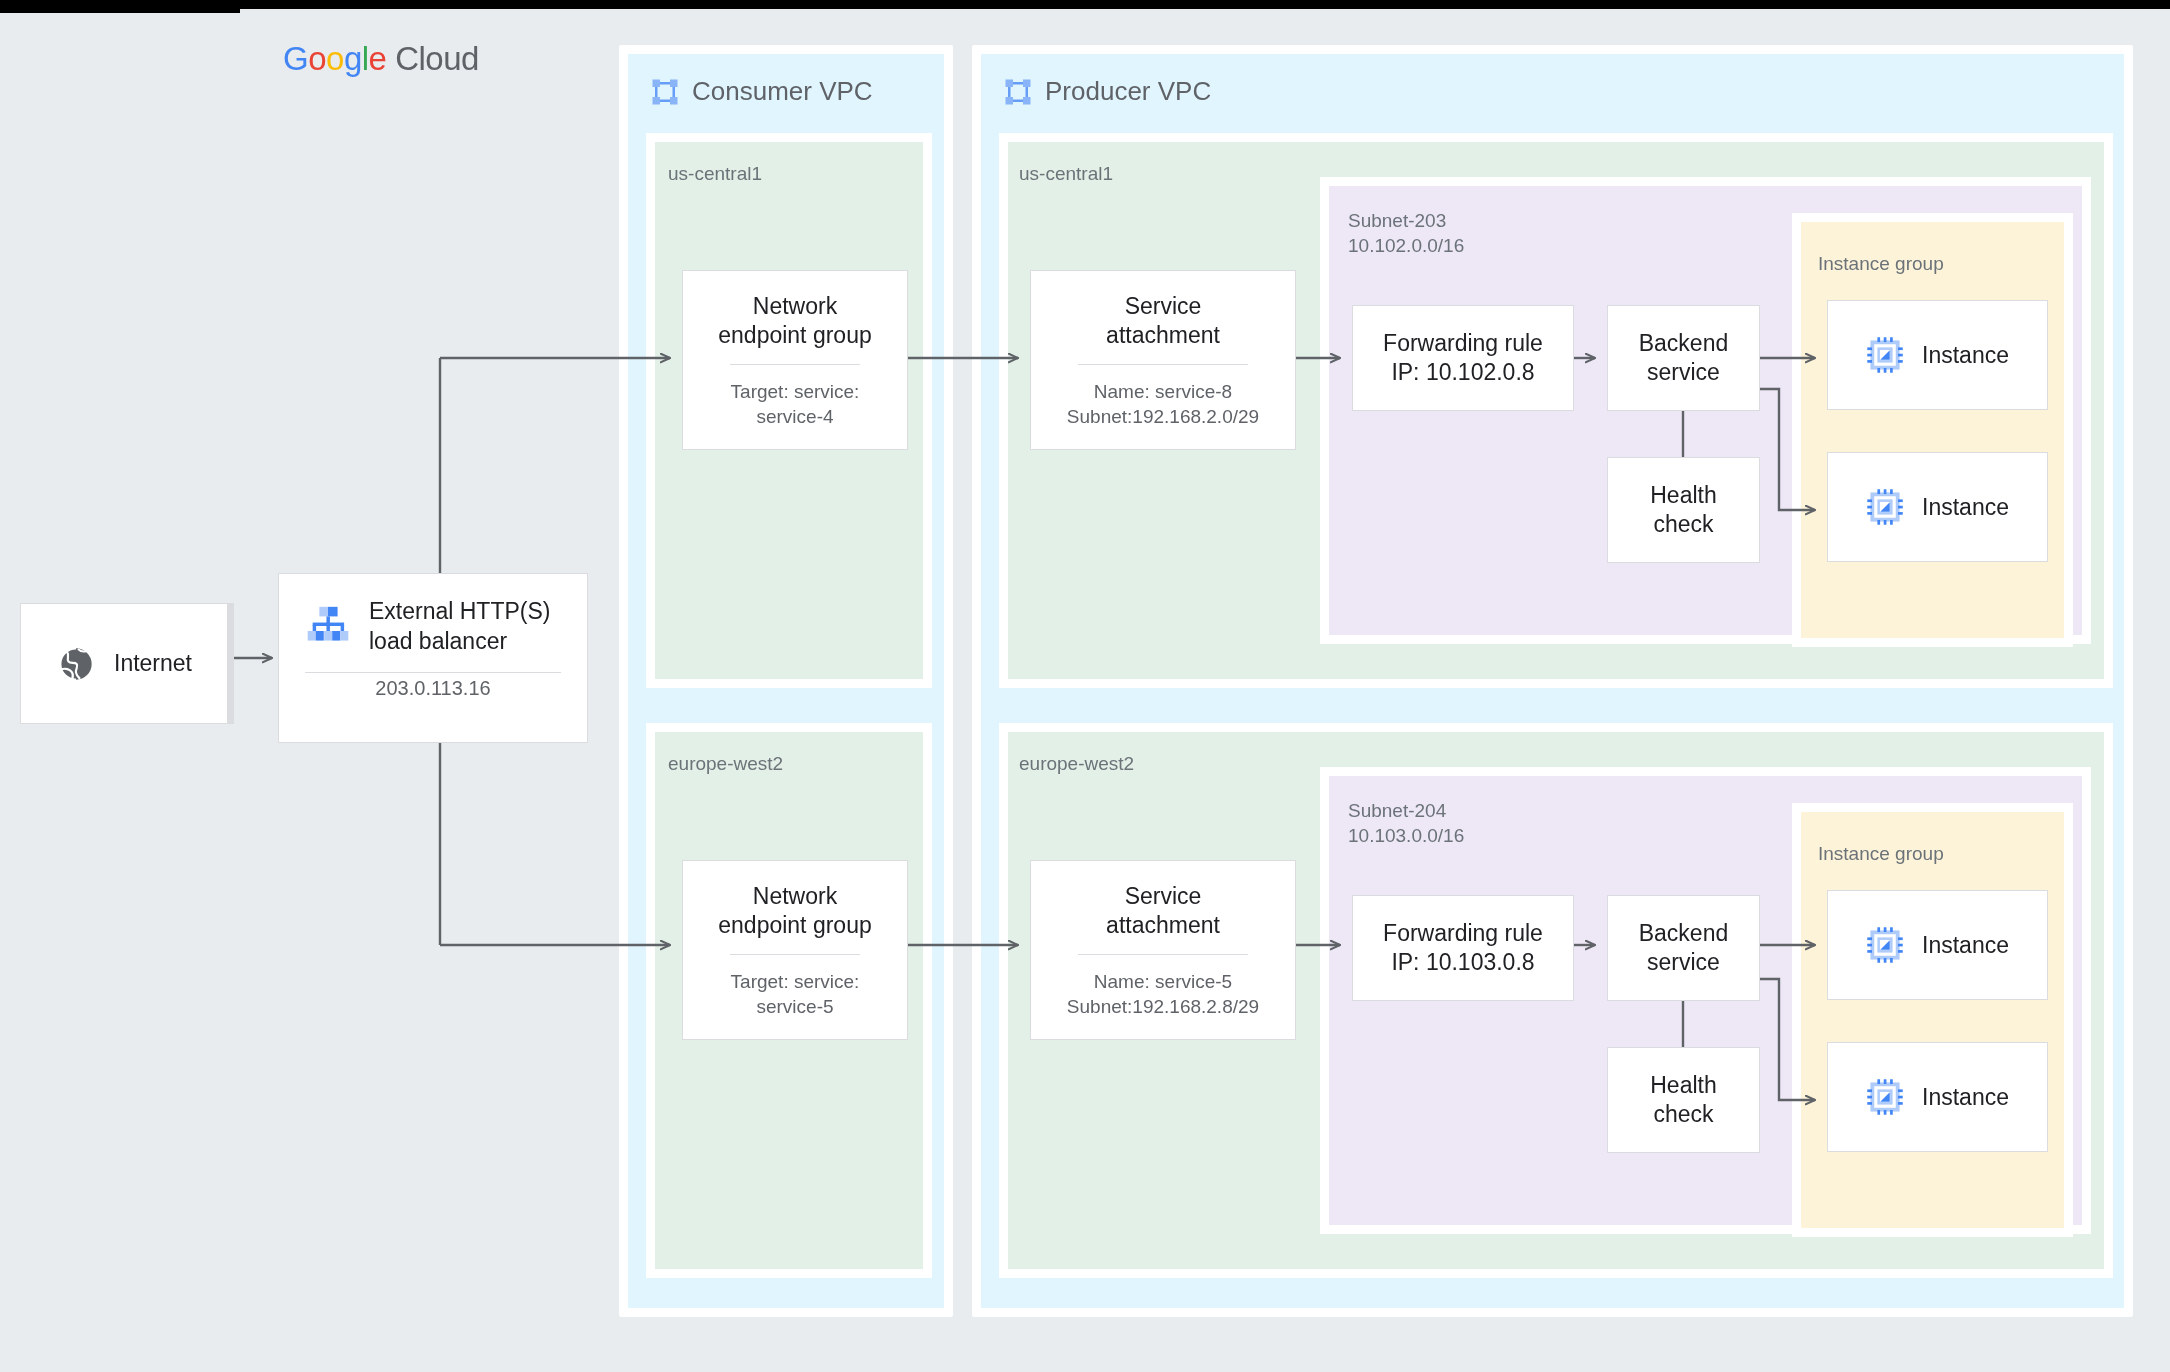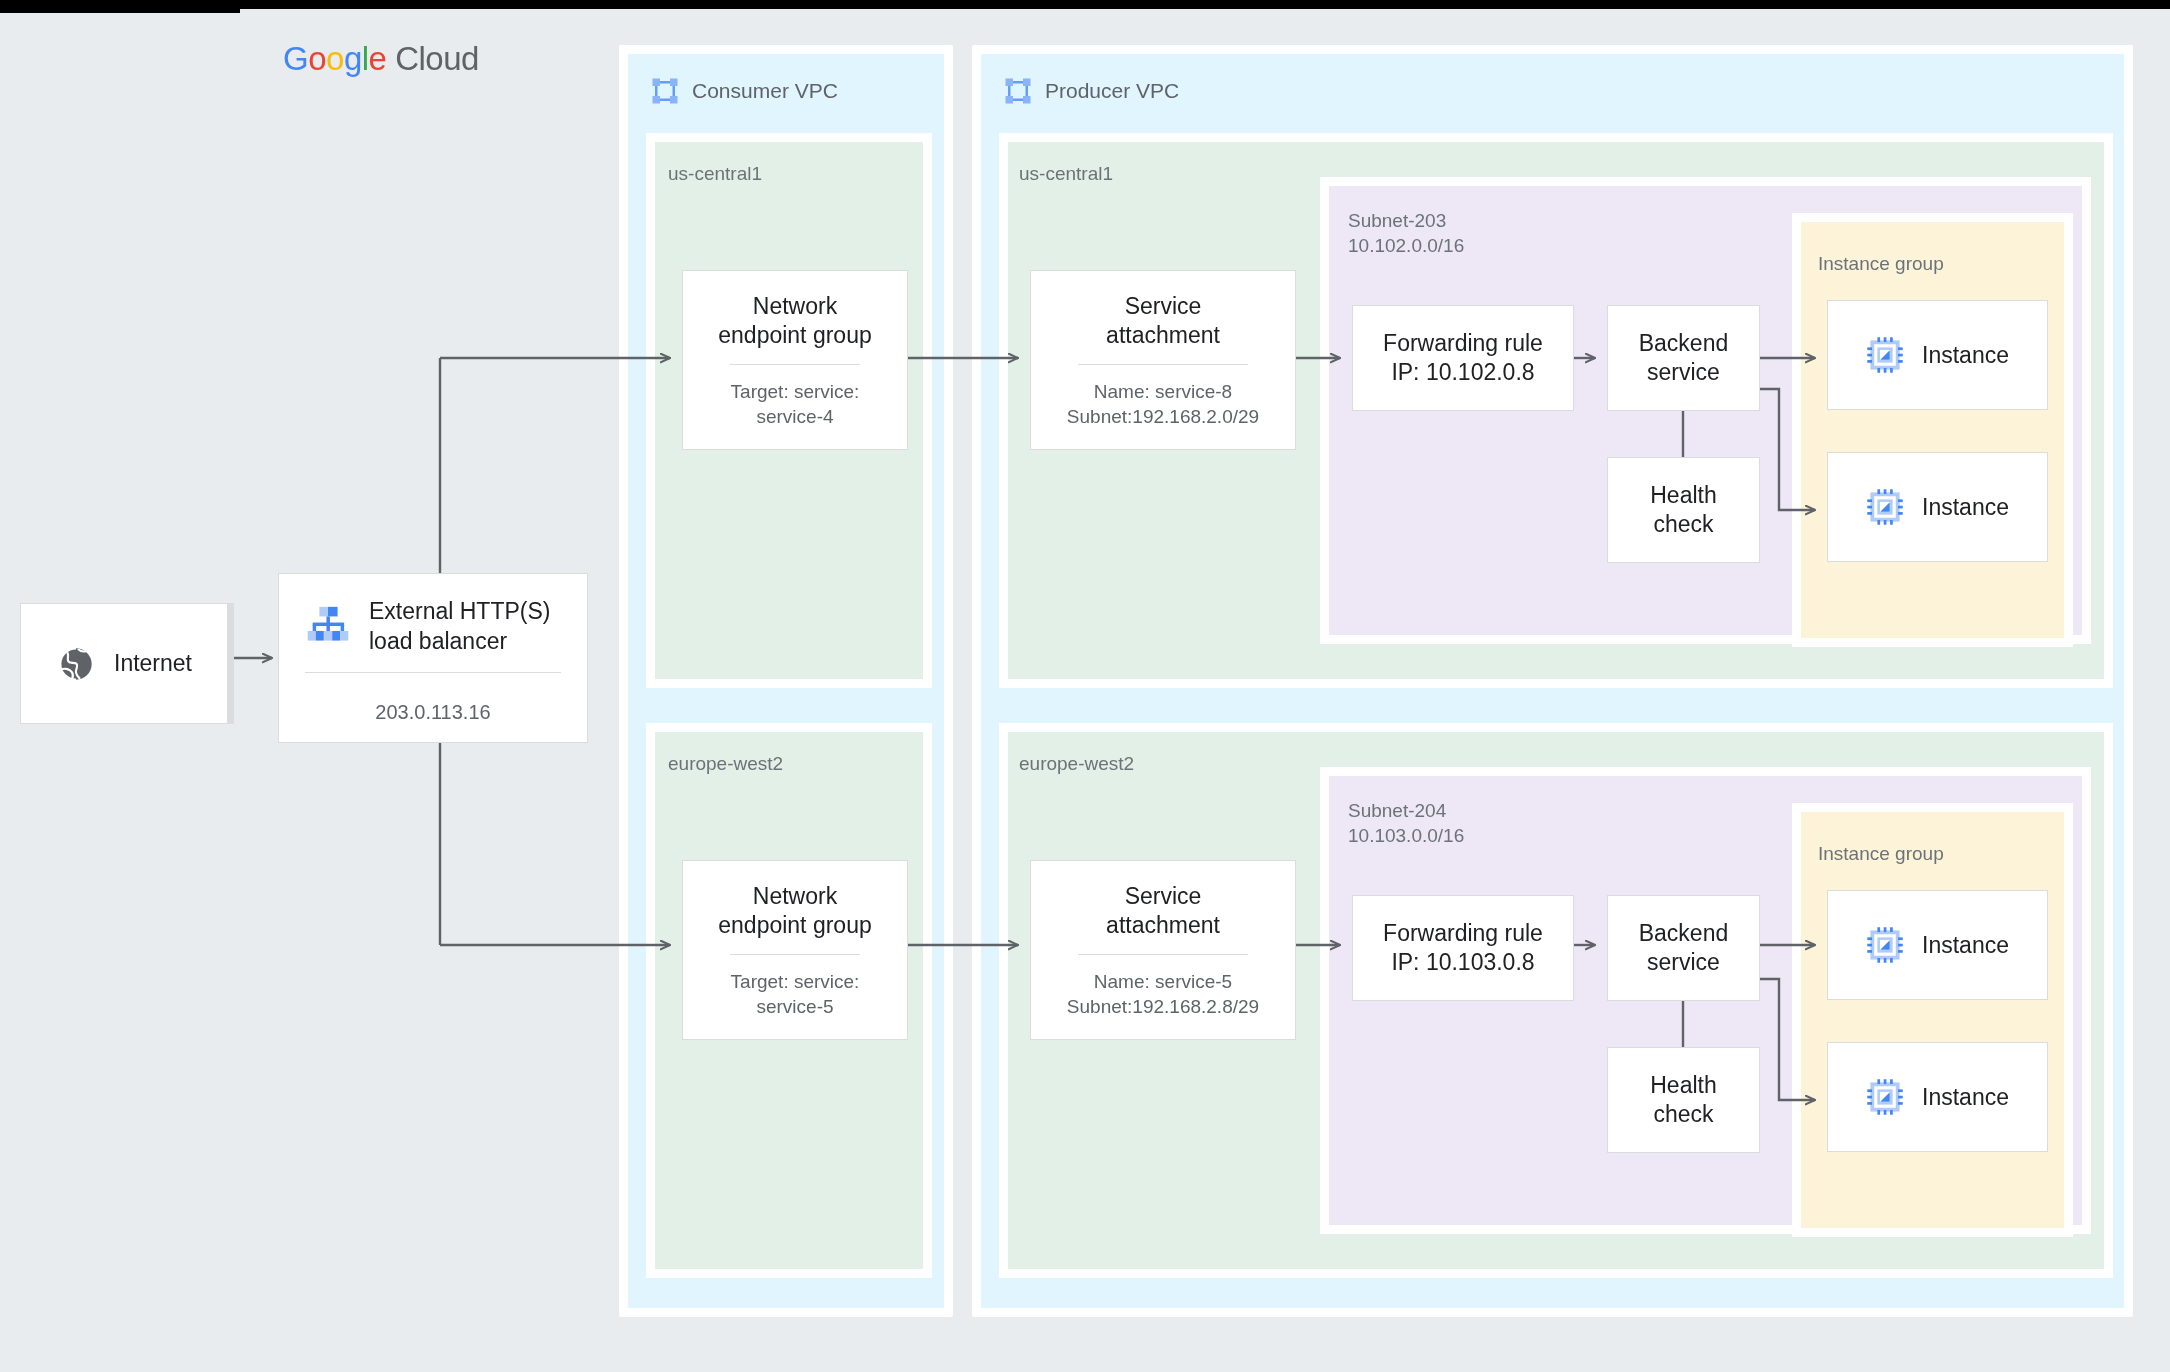--- a/index.html
+++ b/index.html
@@ -24,21 +24,21 @@
   
   .vpc{background:#e1f5fe;border:9px solid #fff;border-radius:2px;}
   .region{background:#e3f0e7;border:9px solid #fff;}
   .subnet{background:#ede7f6;border:9px solid #fff;}
   .igroup{background:#fdf3d9;border:9px solid #fff;}
 
   .grp-label{position:absolute;color:#6b7378;font-size:19px;line-height:25px;white-space:pre;margin-left:6px;}
 
   
   .vpc-head{position:absolute;display:flex;align-items:center;gap:12px;}
-  .vpc-head .lbl{color:#5f6368;font-size:21px;}
+  .vpc-head .lbl{color:#5f6368;font-size:26px;}
 
   
   .card{background:#fff;border:1px solid #dadce0;box-sizing:border-box;
         display:flex;flex-direction:column;align-items:center;justify-content:center;}
   .card .title{color:#202124;font-size:23px;line-height:29px;text-align:center;}
   .card .rule{height:1px;background:#dadce0;margin:14px 0;}
   .card .sub{color:#5f6368;font-size:19px;line-height:25px;text-align:center;}
 
   
   .iconcard{background:#fff;border:1px solid #dadce0;box-sizing:border-box;position:absolute;}
@@ -336,14 +336,14 @@
       <rect x="10" y="14.6" width="4.2" height="5" fill="#aecbfa"></rect>
       <rect x="14.2" y="14.6" width="4.2" height="5" fill="#4285f4"></rect>
       <rect x="18.4" y="14.6" width="4.2" height="5" fill="#aecbfa"></rect>
     </svg>
     <div>
       <div style="color:#202124;font-size:23px;line-height:30px;">External HTTP(S)</div>
       <div style="color:#202124;font-size:23px;line-height:30px;">load balancer</div>
     </div>
   </div>
   <div style="height:1px;background:#dadce0;margin:16px 26px 0 26px;"></div>
-  <div style="text-align:center;color:#5f6368;font-size:20px;margin-top:28px;">203.0.113.16</div>
+  <div style="text-align:center;color:#5f6368;font-size:20px;margin-top:4px;">203.0.113.16</div>
 </div>
 
 </body></html>

